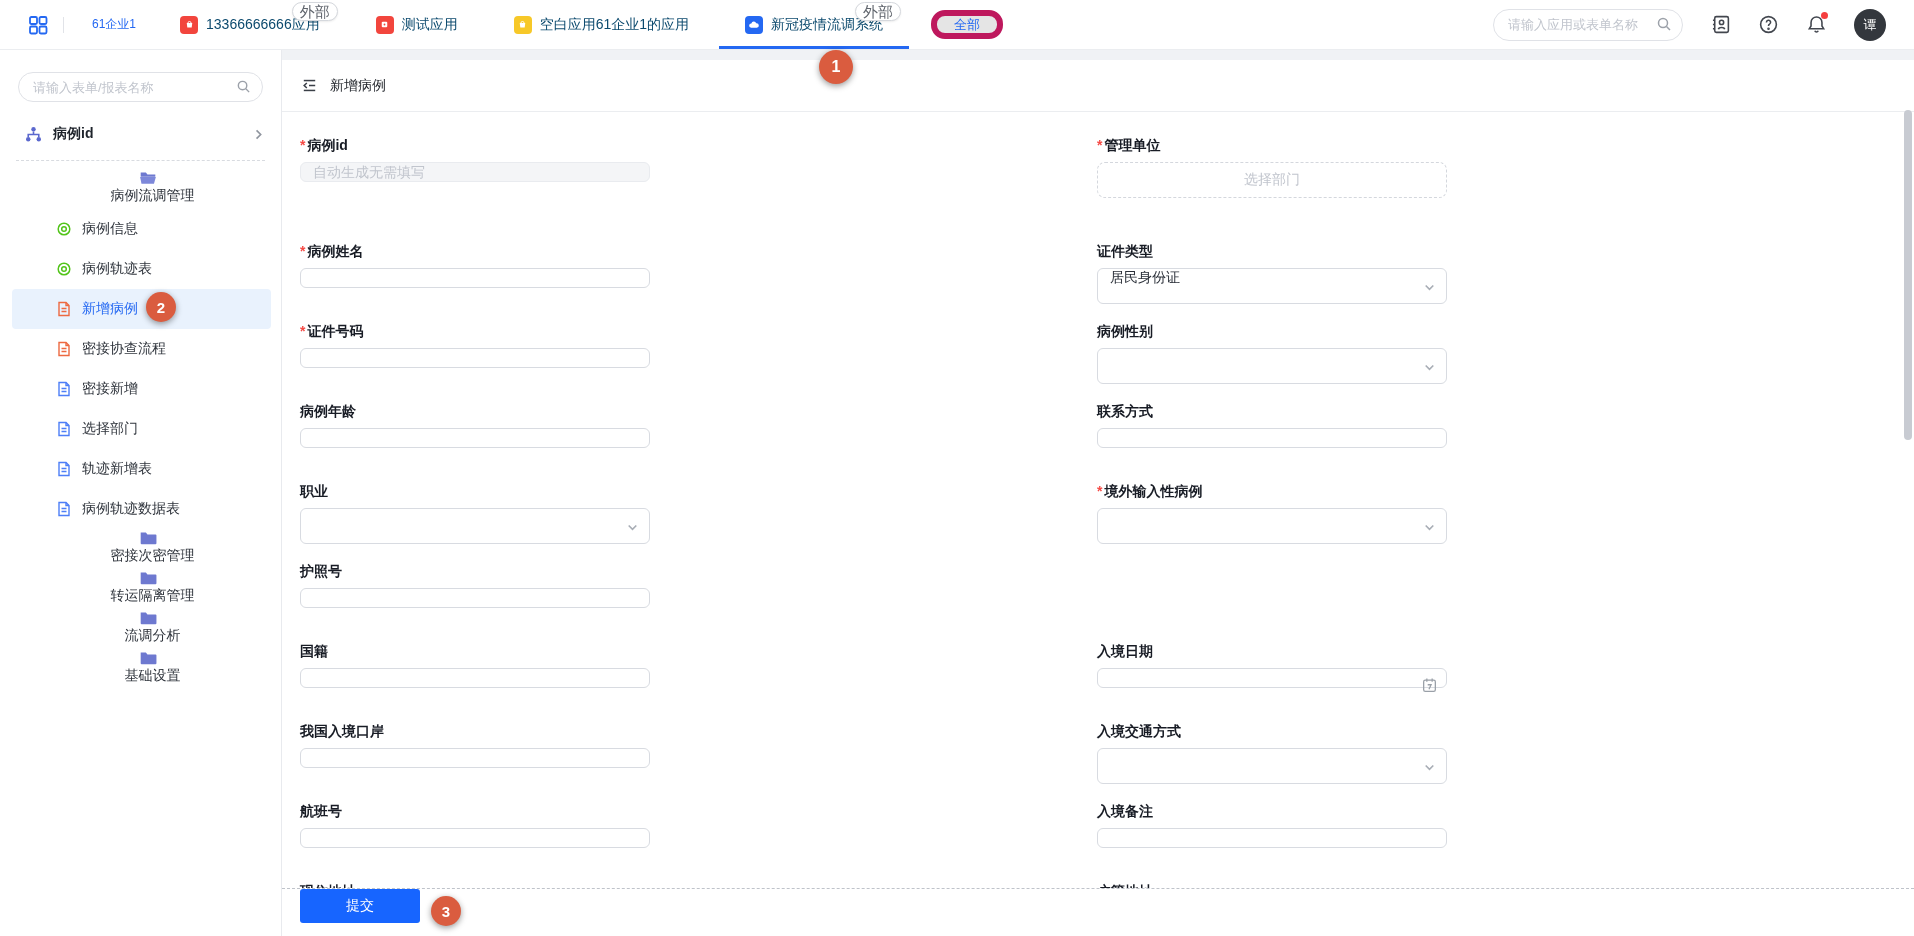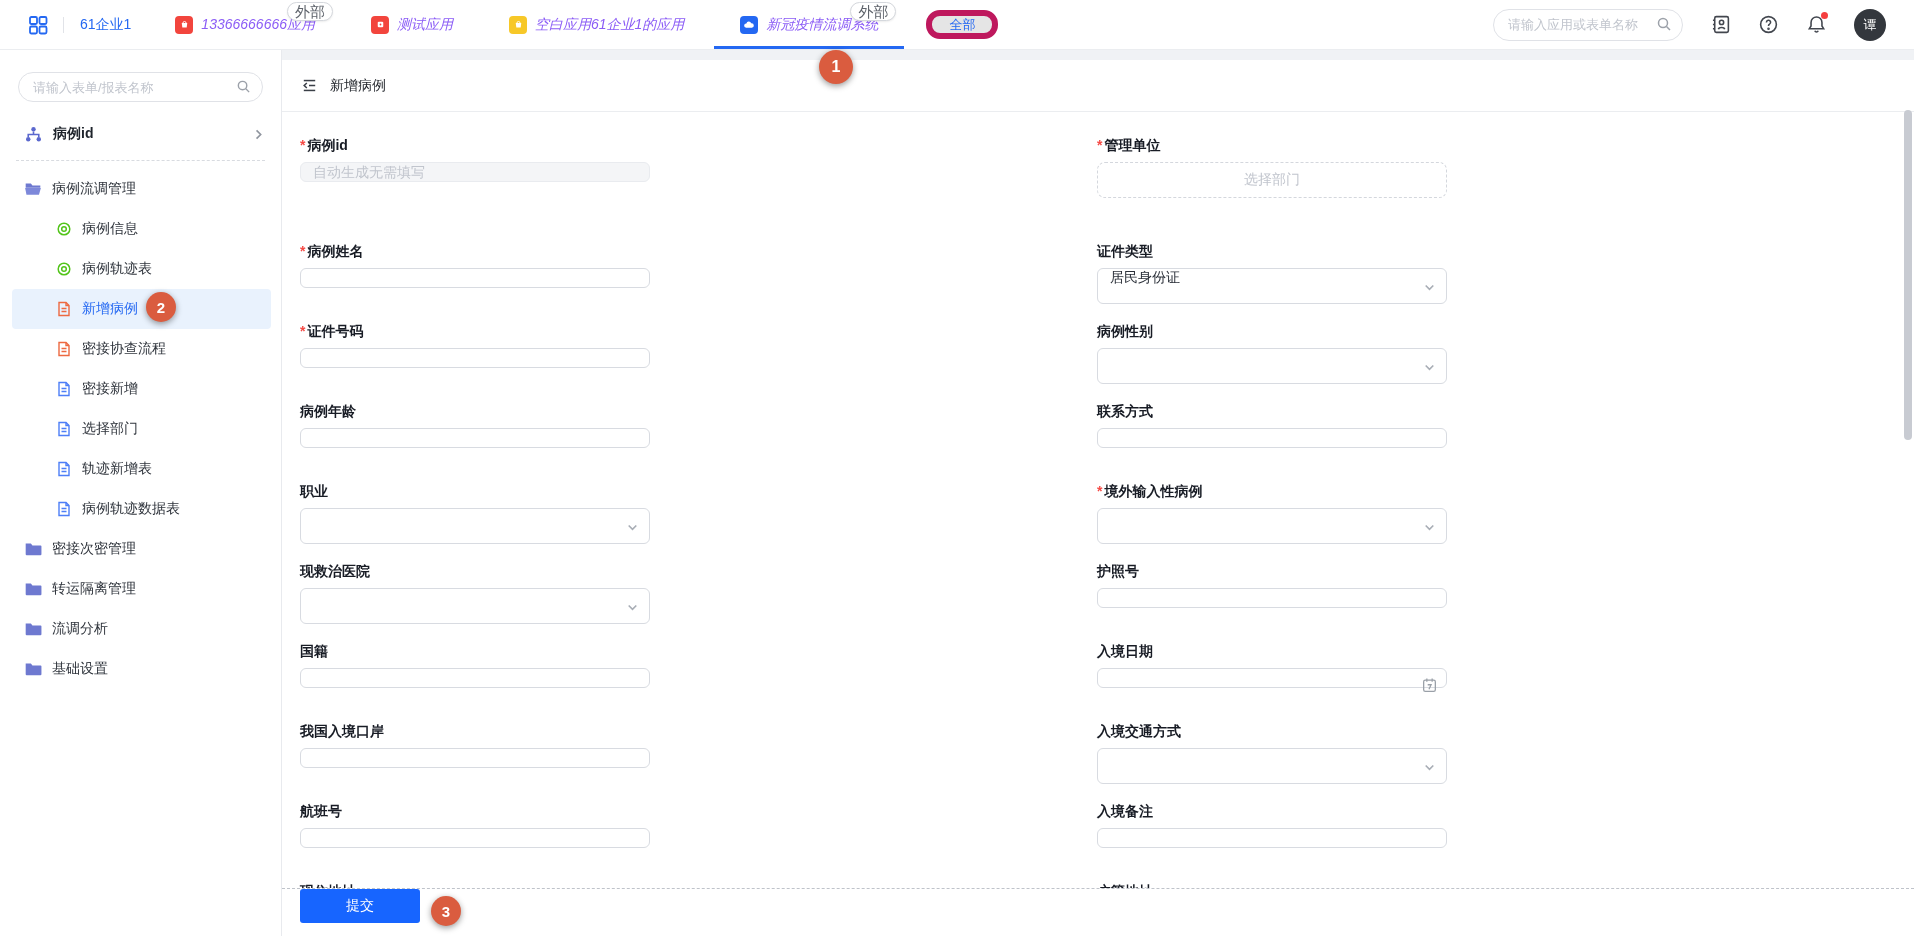--- a/index.html
+++ b/index.html
@@ -8,25 +8,25 @@
   }
   *{box-sizing:border-box;margin:0;padding:0;}
   html,body{width:1914px;height:936px;overflow:hidden;}
   body{font-family:"Liberation Sans","DejaVu Sans",sans-serif;font-size:14px;color:#2A2F38;background:#F0F2F5;position:relative;}
 
   
   .topbar{position:absolute;left:0;top:0;width:1914px;height:50px;background:#fff;border-bottom:1px solid #EBEDF0;display:flex;align-items:center;z-index:10;}
   .tb-left{display:flex;align-items:center;height:100%;padding-left:27px;}
   .apps-icon{display:flex;cursor:pointer;}
   .tb-divider{width:1px;height:16px;background:#E1E3E8;margin:0 16px 0 14px;}
-  .org-link{color:var(--primary);font-size:14px;cursor:pointer;text-decoration:none;white-space:nowrap;}
+  .org-link{color:var(--primary);font-size:12px;cursor:pointer;text-decoration:none;white-space:nowrap;margin-left:12px;}
   .tabs{display:flex;align-items:center;height:100%;margin-left:44px;gap:56px;}
   .tab{position:relative;display:flex;align-items:center;height:100%;cursor:pointer;white-space:nowrap;}
   .tab-ic{width:18px;height:18px;border-radius:4px;display:flex;align-items:center;justify-content:center;margin-right:8px;flex:0 0 auto;}
-  .tab-label{font-size:14px;color:#8b5cf6;font-style:italic;}
+  .tab-label{font-size:14px;color:#0c4a6e;}
   .tab.active::after{content:"";position:absolute;left:-26px;right:-26px;bottom:0;height:3px;background:var(--primary);}
   .ext-badge{position:absolute;top:2px;right:-18px;background:#fff;border:1px solid #D5D8DD;color:#5F646C;font-size:15px;line-height:17px;padding:0 7px;border-radius:10px;box-shadow:0 1px 2px rgba(0,0,0,.08);}
   .all-pill{margin-left:48px;height:29px;padding:0 17px;border:6px solid #be185d;background:#e5e5e5;color:var(--primary);font-size:13px;border-radius:14px;display:flex;align-items:center;cursor:pointer;}
   .tb-right{margin-left:auto;display:flex;align-items:center;gap:27px;padding-right:28px;}
   .tb-search{position:relative;width:190px;height:32px;}
   .tb-search input{width:100%;height:100%;border:1px solid #E0E2E7;border-radius:16px;padding:0 32px 0 14px;font-size:13px;color:#2A2F38;outline:none;background:#fff;}
   .tb-search input::placeholder{color:var(--ph);}
   .tb-search .mag{position:absolute;right:11px;top:7px;}
   .tb-icon{display:flex;cursor:pointer;position:relative;}
   .bell-dot{position:absolute;right:-1px;top:-2px;width:7px;height:7px;border-radius:50%;background:#F53F3F;}
@@ -37,21 +37,21 @@
   .sb-search{position:relative;margin:22px 18px 10px;height:30px;}
   .sb-search input{width:100%;height:100%;border:1px solid #E0E2E7;border-radius:15px;padding:0 30px 0 14px;font-size:13px;outline:none;color:#2A2F38;}
   .sb-search input::placeholder{color:var(--ph);}
   .sb-search .mag{position:absolute;right:12px;top:7px;}
   .proc-row{display:flex;align-items:center;height:44px;padding:0 16px 0 24px;cursor:pointer;}
   .proc-label{font-weight:700;color:#1F242C;margin-left:10px;}
   .proc-chev{margin-left:auto;display:flex;}
   .sb-dash{border-bottom:1px dashed #D8DBE0;margin:4px 16px 8px;}
   .tree-row{display:flex;align-items:center;height:40px;cursor:pointer;color:#2F343C;font-size:14px;}
   .tree-row .t-ic{display:flex;margin-right:10px;flex:0 0 auto;}
-  .tree-row.lvl0{padding-left:24px;}
+  .tree-row.lvl0{padding-left:24px;flex-direction:column;}
   .tree-row.lvl1{padding-left:56px;}
   .tree-row.selected{background:var(--selected-bg);border-radius:4px;margin-left:12px;margin-right:10px;}
   .tree-row.selected.lvl1{padding-left:44px;}
   .tree-row.selected .t-label{color:var(--primary);}
 
   
   .main{position:absolute;left:282px;top:50px;right:0;bottom:0;background:#F0F2F5;}
   .panel{position:absolute;left:0;top:10px;right:0;bottom:0;background:#fff;}
   .panel-header{height:52px;display:flex;align-items:center;padding-left:18px;border-bottom:1px solid #EBEDF0;}
   .collapse-ic{display:flex;cursor:pointer;}
@@ -412,31 +412,20 @@
               <span class="chev">
                 <svg width="13" height="13" viewBox="0 0 12 12" fill="none" stroke="#A8ADB5" stroke-width="1.5">
                   <path d="M2.5 4.2 6 7.7l3.5-3.5"></path>
                 </svg>
               </span>
             </div>
           </div>
         </div>
         <div class="form-row">
           <div class="field">
-            <div class="f-label"><span>现救治医院</span></div>
-            <div class="ctrl select">
-              <span class="val"></span>
-              <span class="chev">
-                <svg width="13" height="13" viewBox="0 0 12 12" fill="none" stroke="#A8ADB5" stroke-width="1.5">
-                  <path d="M2.5 4.2 6 7.7l3.5-3.5"></path>
-                </svg>
-              </span>
-            </div>
-          </div>
-          <div class="field">
             <div class="f-label"><span>护照号</span></div>
             <div class="ctrl"><input style=""></div>
           </div>
         </div>
         <div class="form-row">
           <div class="field">
             <div class="f-label"><span>国籍</span></div>
             <div class="ctrl"><input style=""></div>
           </div>
           <div class="field">

